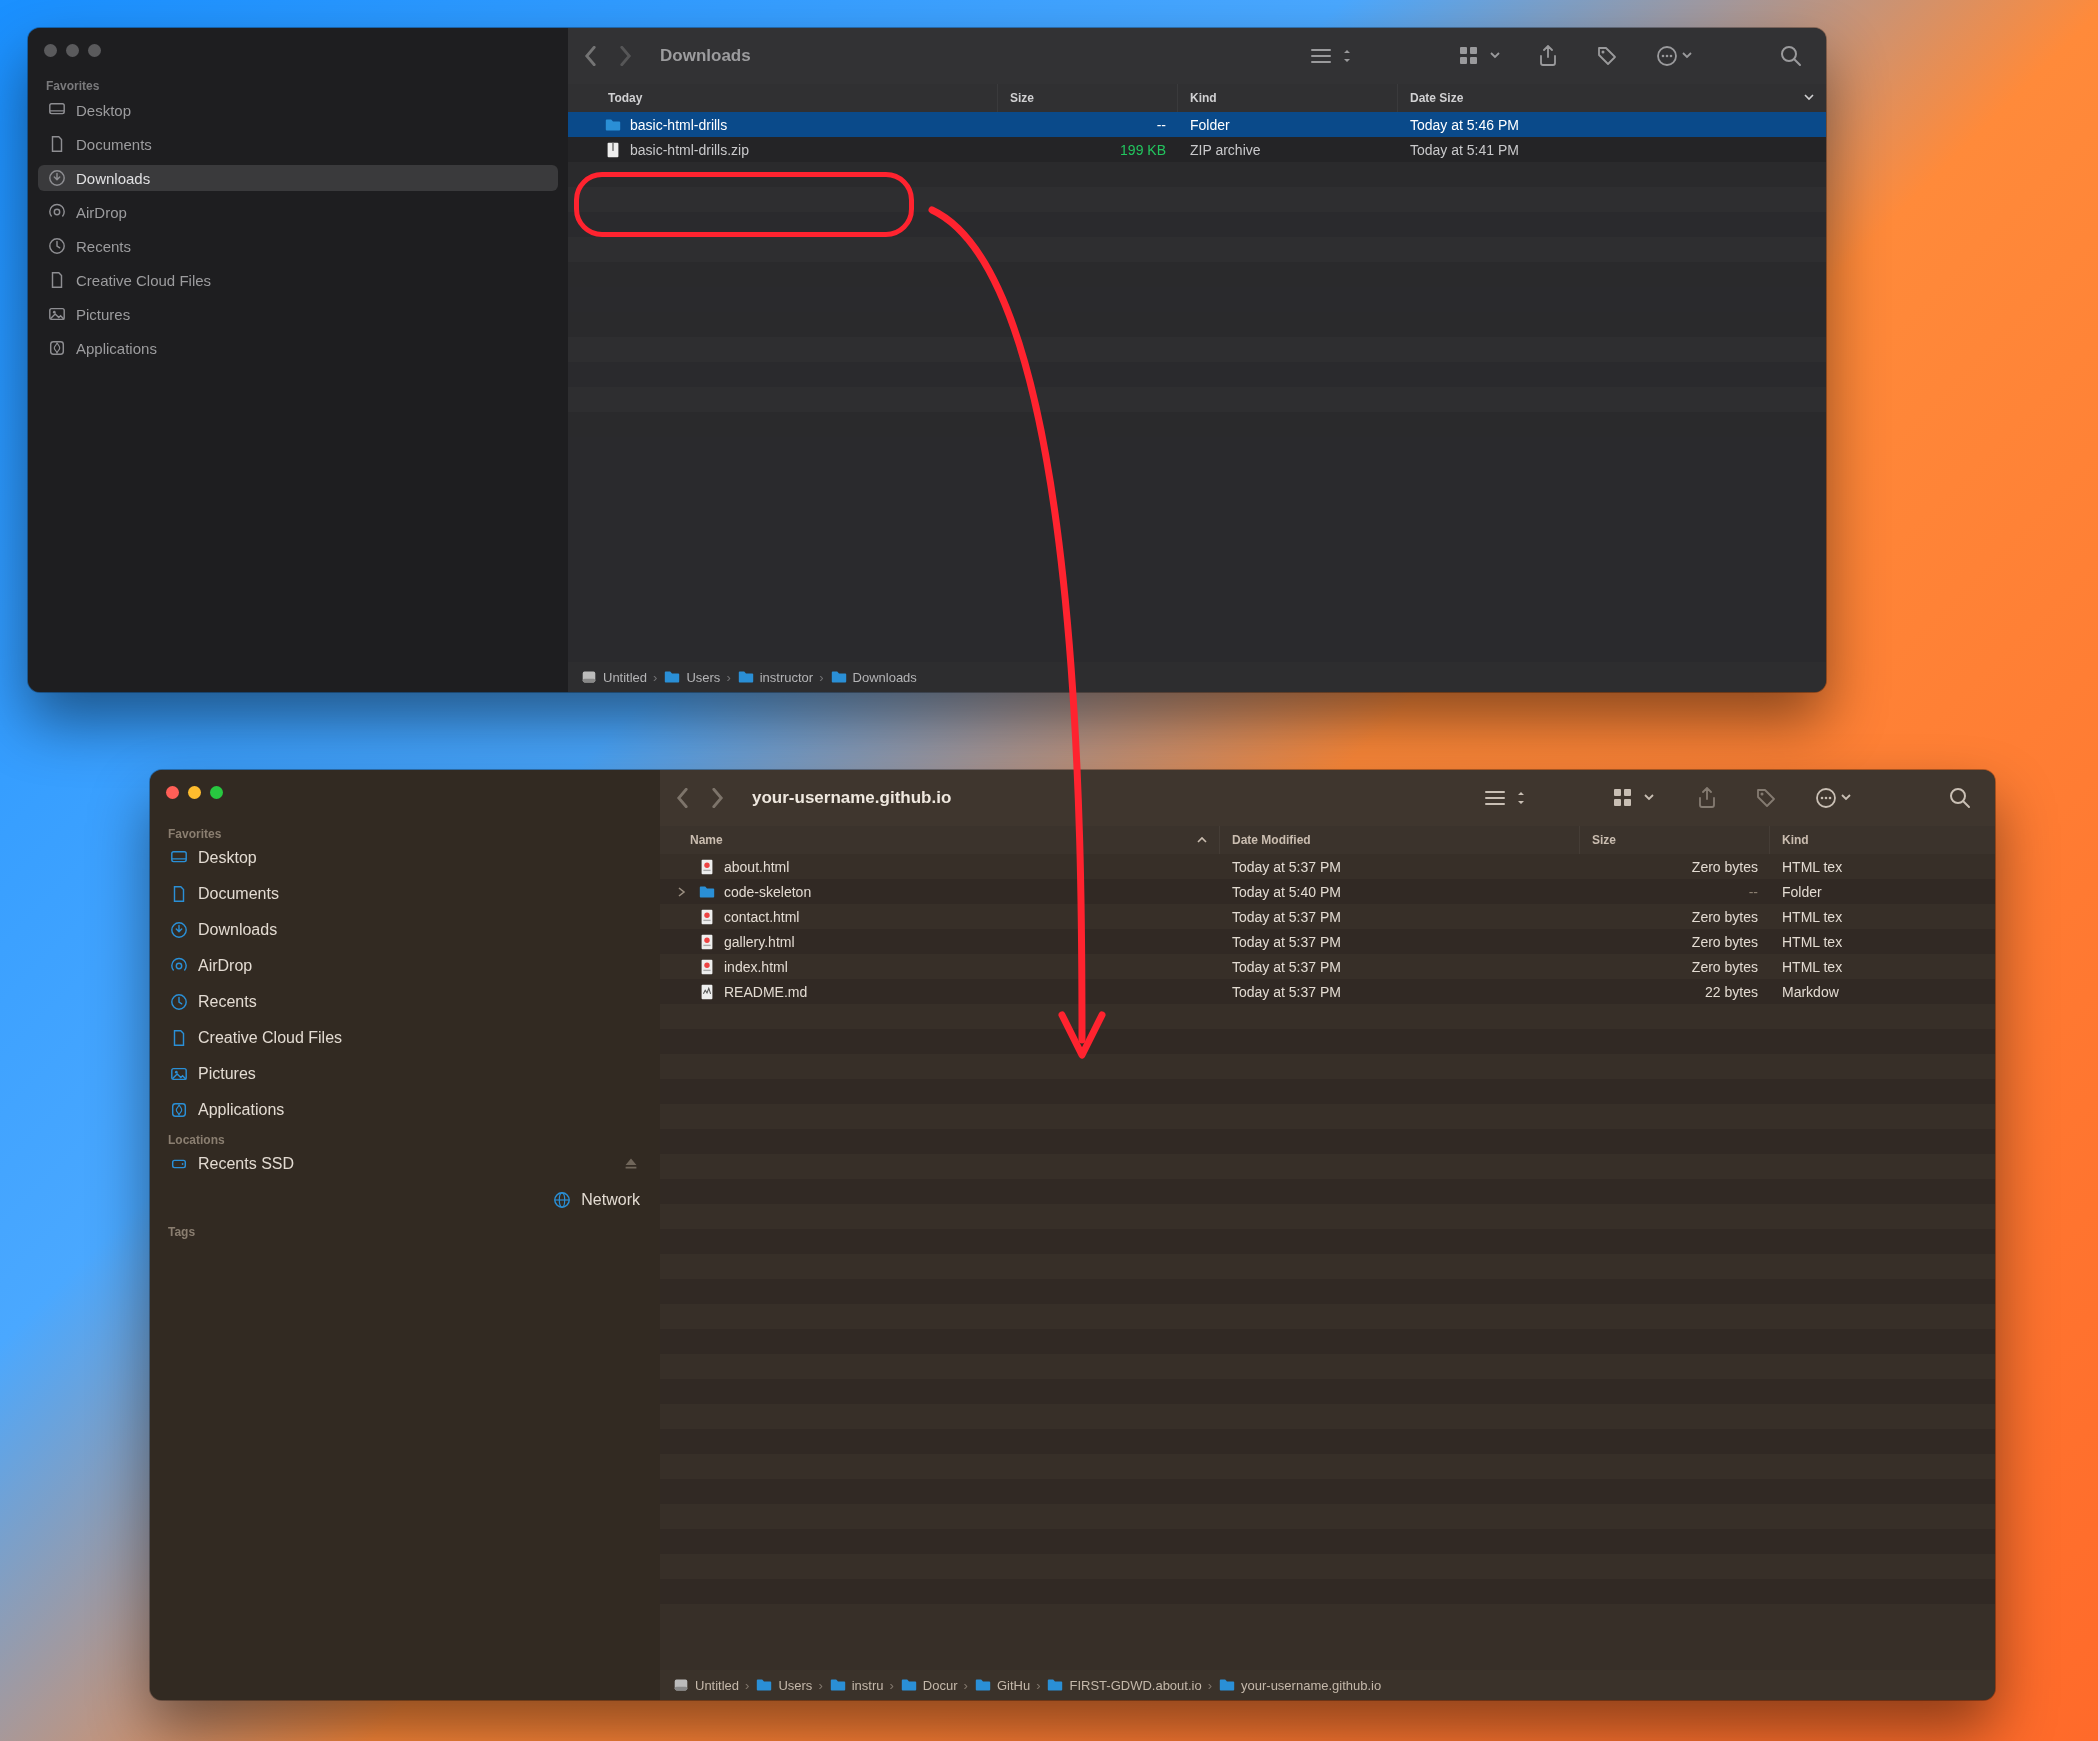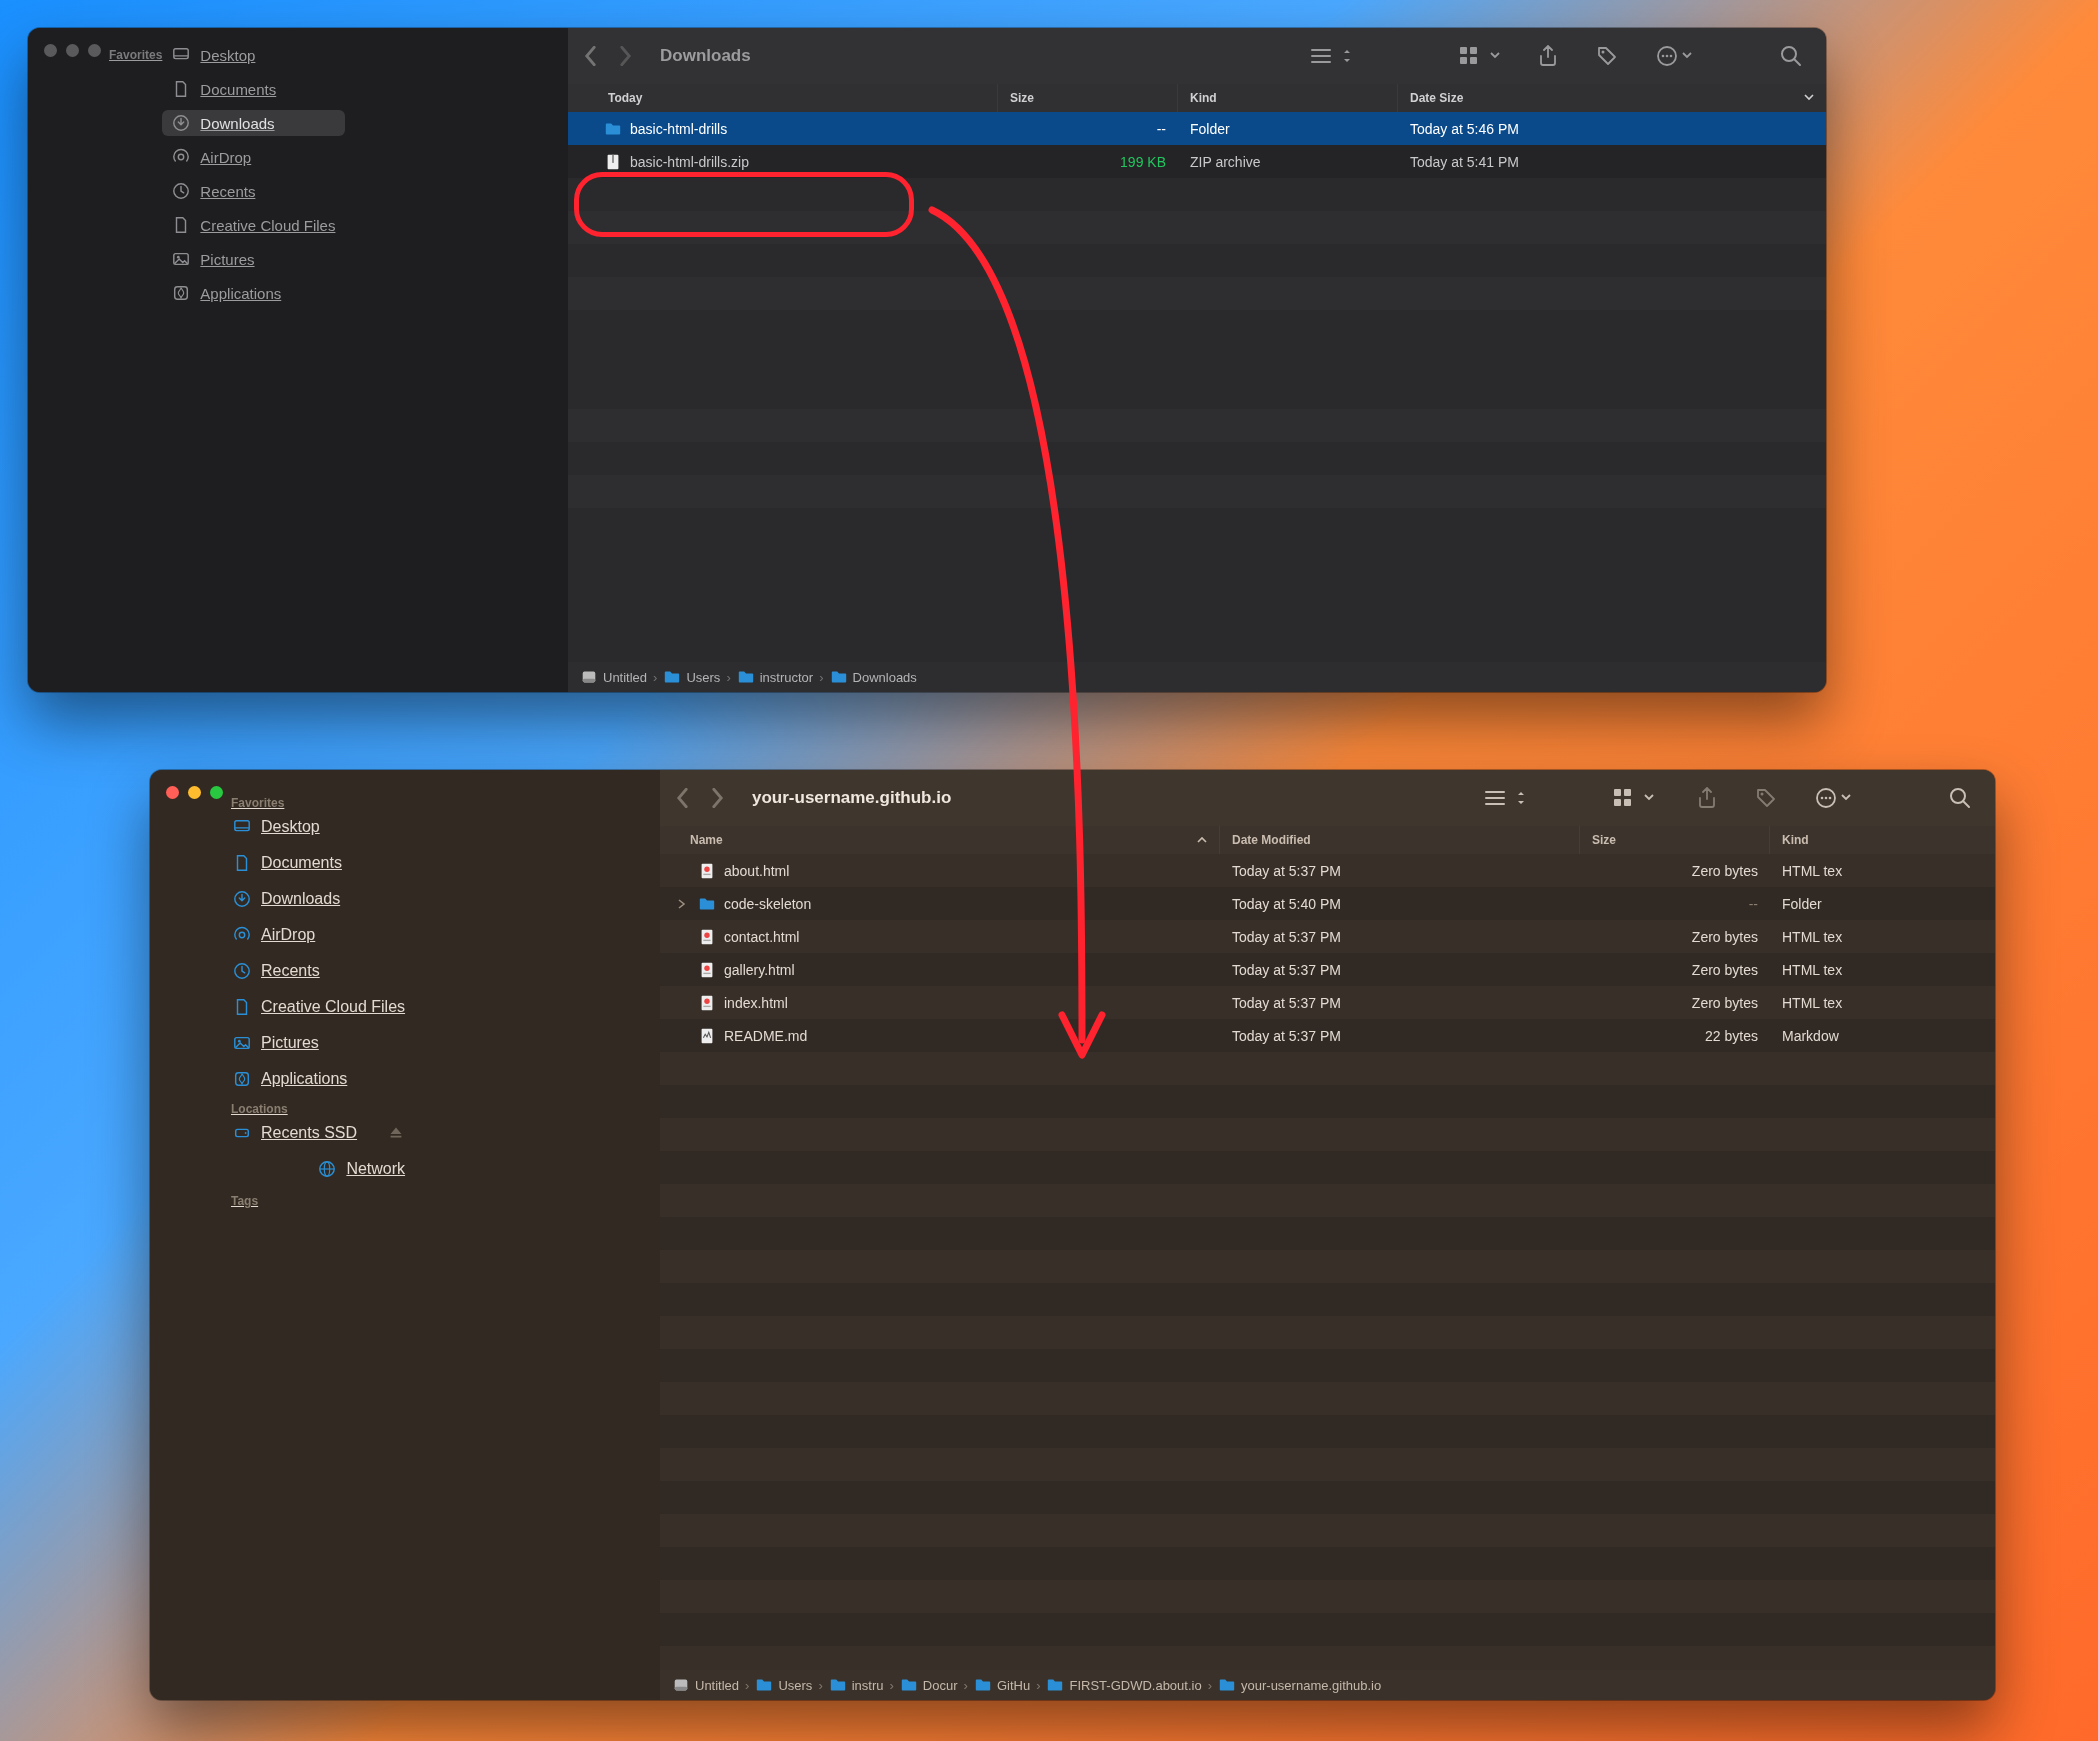--- a/index.html
+++ b/index.html
@@ -30,36 +30,36 @@
     width:2098px;height:1741px;
     transform-origin:top left;
   }
   .window{
     position:absolute;
     border-radius:12px;
     box-shadow:0 30px 60px rgba(0,0,0,.45),0 0 0 1px rgba(0,0,0,.3);
     overflow:hidden;
     display:flex;
   }
-  .sidebar{flex:0 0 auto;display:flex;padding:14px 10px 8px 10px;box-sizing:border-box;text-decoration:underline;}
+  .sidebar{flex:0 0 auto;display:flex;flex-direction:column;padding:14px 10px 8px 10px;box-sizing:border-box;}
   .main{flex:1 1 auto;display:flex;flex-direction:column;min-width:0;}
   .traffic{display:flex;gap:9px;margin:2px 0 16px 6px;}
   .dot{width:13px;height:13px;border-radius:50%;}
   .sec-label{font-size:12px;color:#7a7a7c;font-weight:600;margin:6px 0 4px 8px;}
   .side-item{display:flex;align-items:center;gap:10px;padding:4px 10px;border-radius:6px;font-size:15px;}
   .side-item .ico{width:18px;display:flex;justify-content:center;}
   .toolbar{display:flex;align-items:center;gap:18px;height:56px;padding:0 16px;box-sizing:border-box;}
   .tb-nav{display:flex;gap:22px;}
   .tb-title{font-size:17px;font-weight:700;}
   .tb-spacer{flex:1;}
   .tb-ico{display:flex;align-items:center;gap:4px;}
   .columns{display:flex;height:28px;align-items:center;font-size:12px;font-weight:600;}
   .col{box-sizing:border-box;padding:0 12px;white-space:nowrap;overflow:hidden;text-overflow:ellipsis;border-right:1px solid rgba(255,255,255,.05);height:100%;display:flex;align-items:center;}
   .rows{flex:1;overflow:hidden;}
-  .row{display:flex;height:33px;font-size:14px;}
+  .row{display:flex;height:25px;font-size:14px;}
   .cell{box-sizing:border-box;padding:0 12px;white-space:nowrap;overflow:hidden;text-overflow:ellipsis;display:flex;align-items:center;gap:8px;}
   .pathbar{display:flex;align-items:center;gap:6px;height:30px;font-size:13px;padding:0 12px;}
   .path-seg{display:flex;align-items:center;gap:5px;}
   .chev{opacity:.5;}
   svg{display:block;}
   .circled{position:absolute;left:574px;top:172px;width:330px;height:55px;border:5px solid var(--red);border-radius:28px;pointer-events:none;}
   .arrow{position:absolute;left:902px;top:200px;pointer-events:none;}
   .eject{margin-left:auto;opacity:.6;}
 </style>
 </head>

